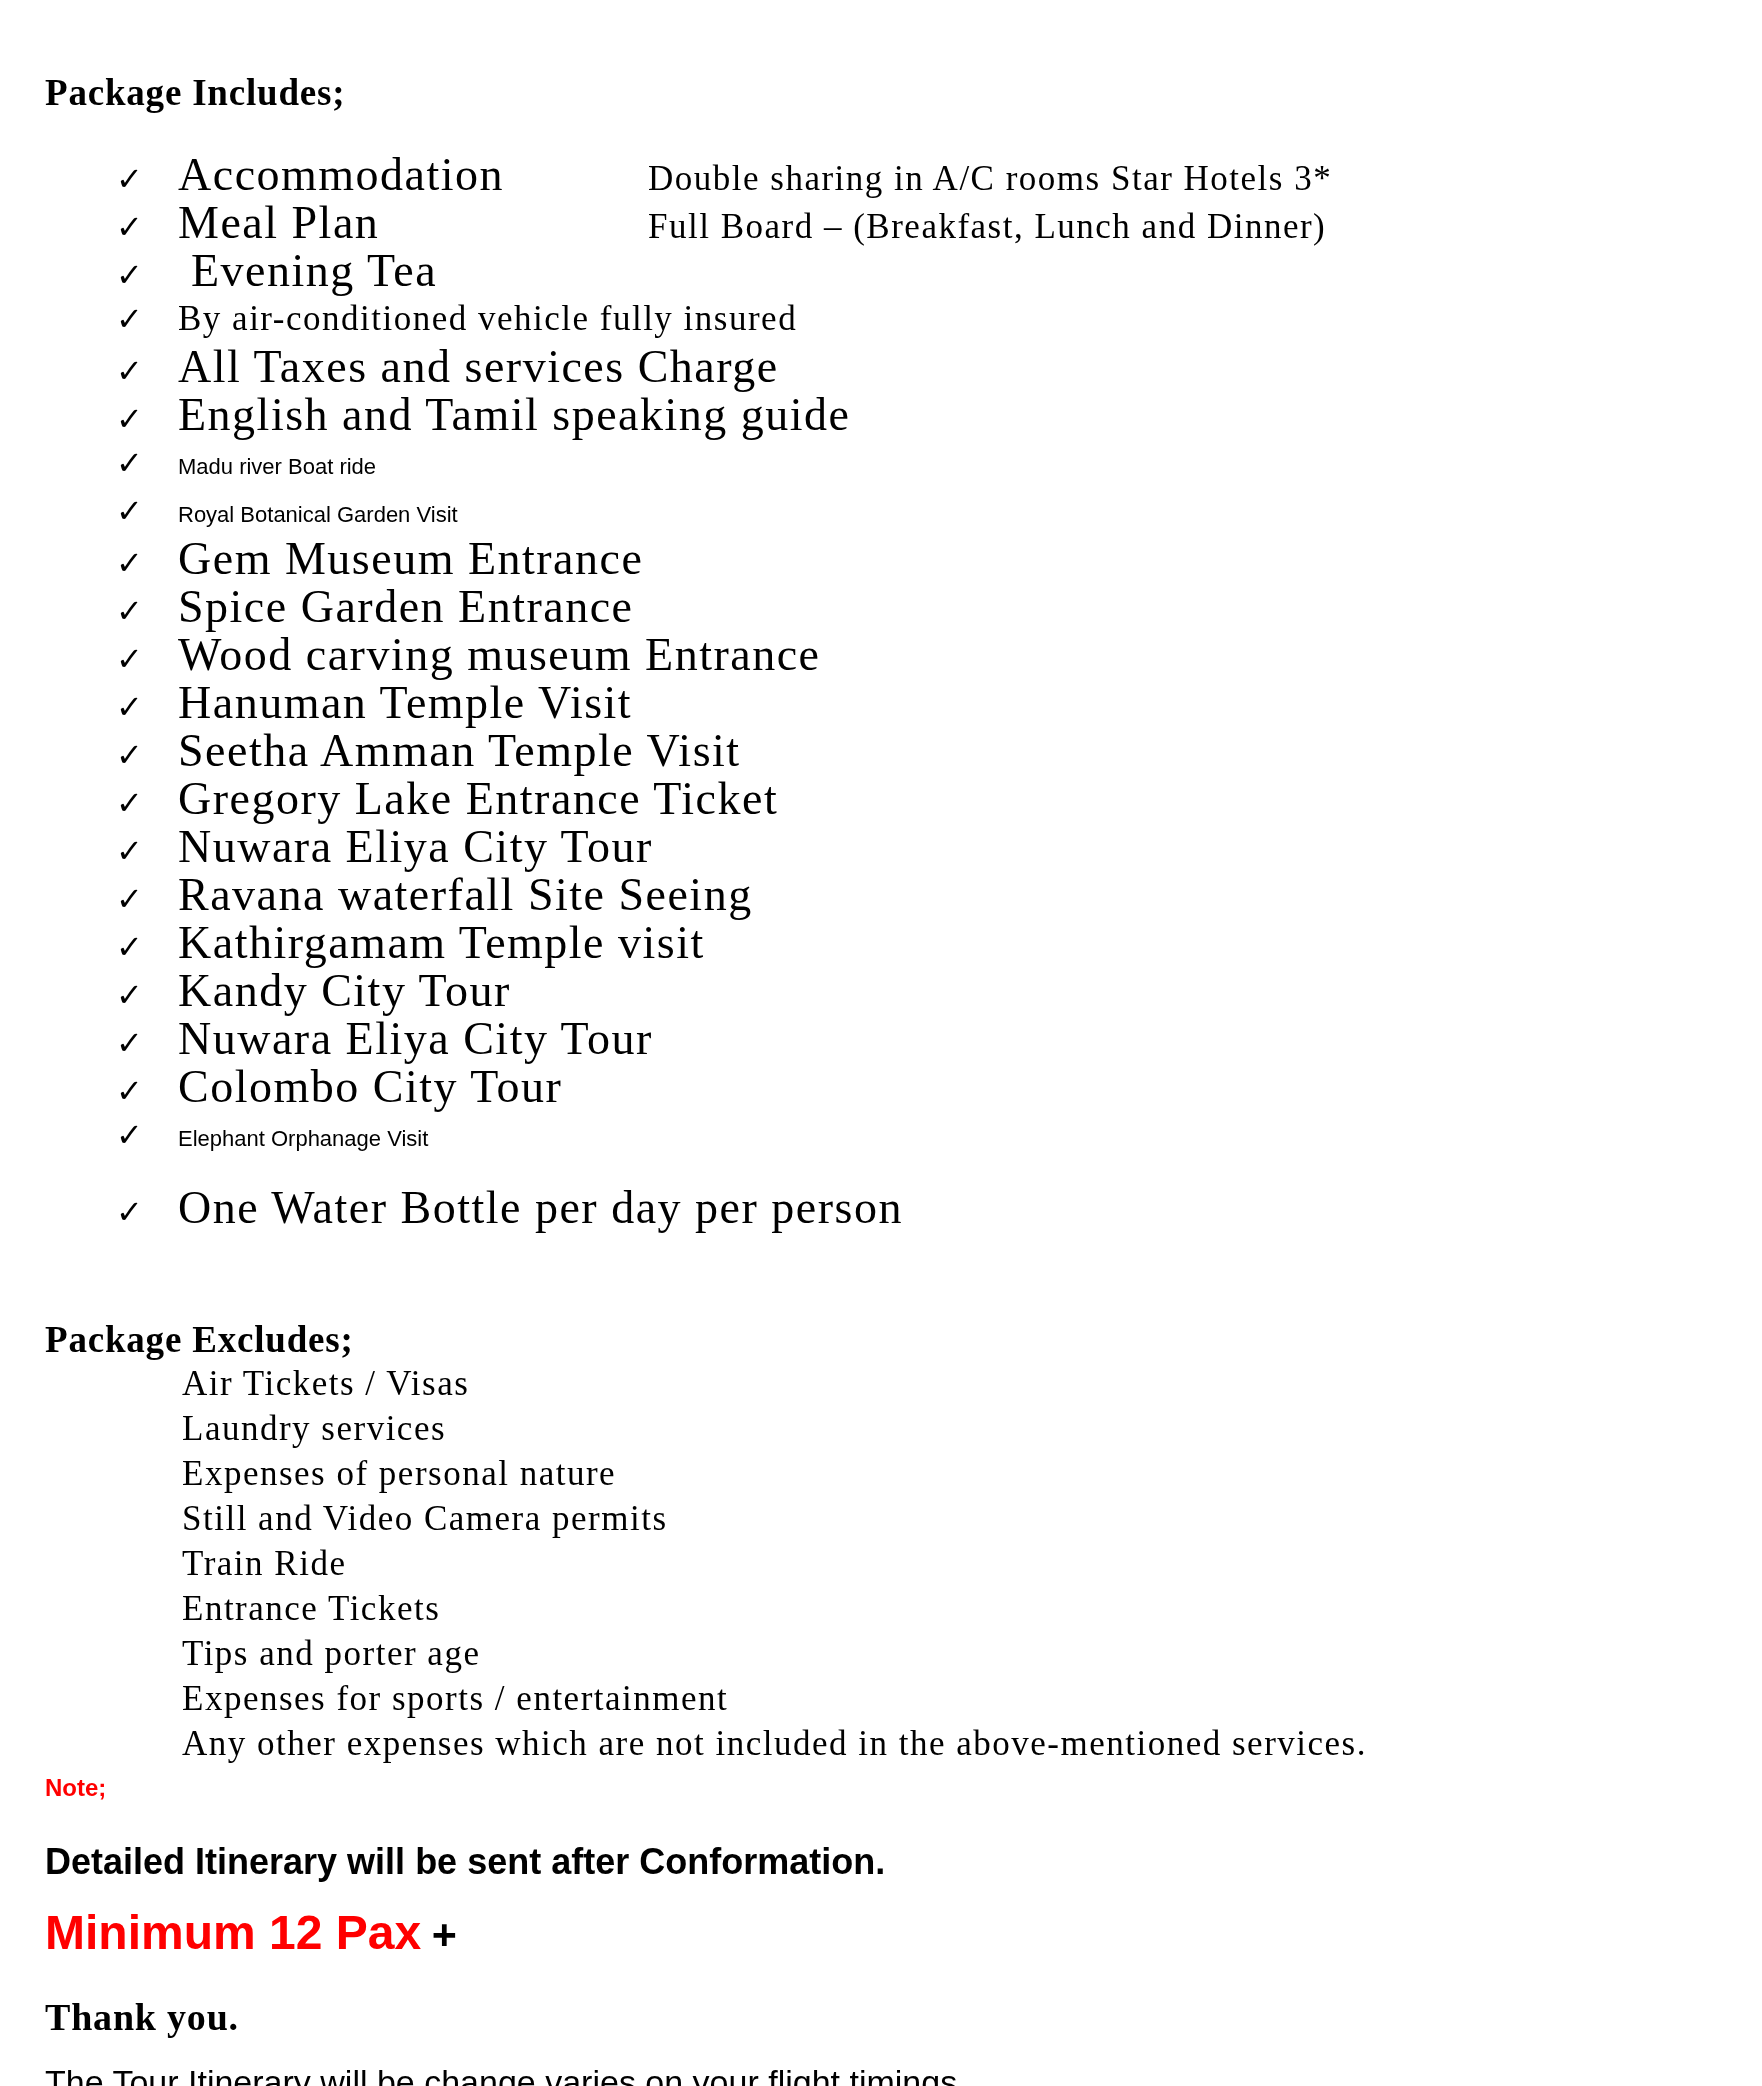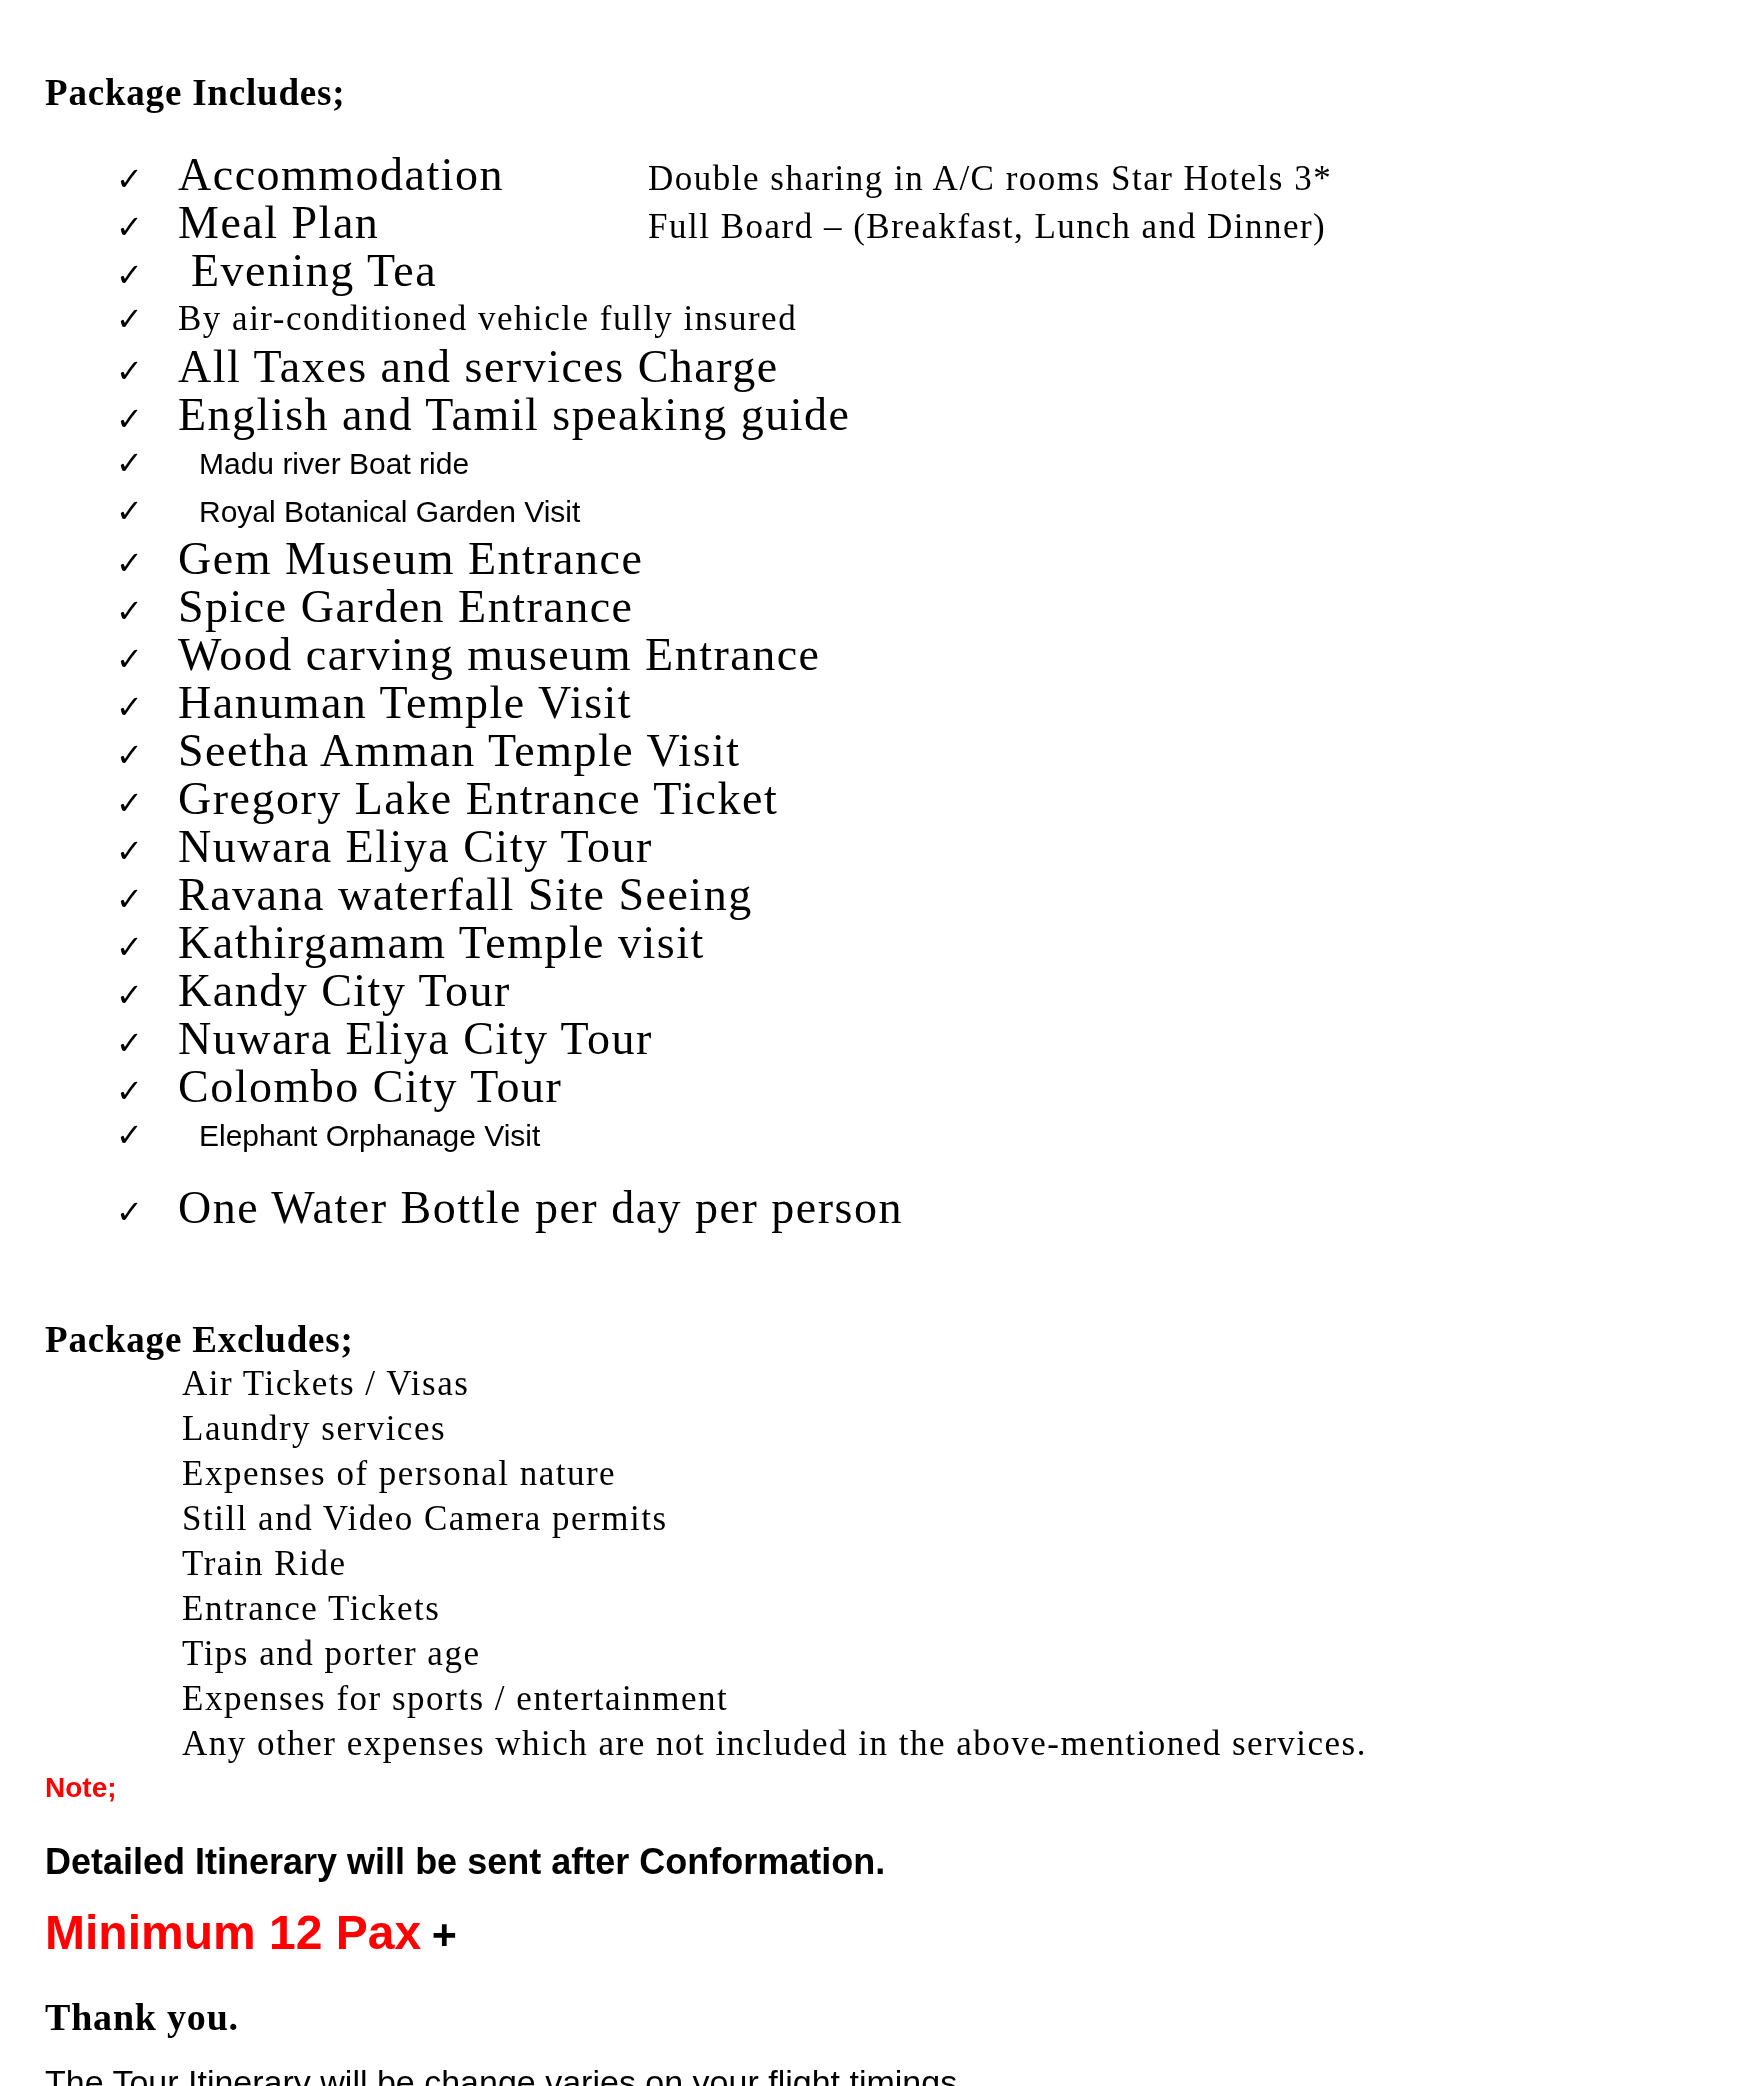--- a/index.html
+++ b/index.html
@@ -63,41 +63,40 @@
     font-family: "Liberation Serif", "DejaVu Serif", serif;
     font-size: 35px;
     line-height: 48px;
     letter-spacing: 1.5px;
     white-space: pre;
     text-align: right;
   }
   .inc-row.sans-item .inc-label,
   .inc-row.sans-item .inc-value {
     font-family: "Liberation Sans", "DejaVu Sans", sans-serif;
-    font-size: 30px;
+    font-size: 22px;
     letter-spacing: 0;
-    margin-left: 21px;
   }
   .exc-list {
     margin-top: 0;
   }
   .exc-row {
     padding-left: 137px;
     font-family: "Liberation Serif", "DejaVu Serif", serif;
     font-size: 35px;
     line-height: 45px;
     letter-spacing: 1.5px;
     white-space: pre;
   }
   .note-label {
     margin-top: 0;
     color: #ff0000;
     font-family: "Liberation Sans", "DejaVu Sans", sans-serif;
     font-weight: bold;
-    font-size: 28px;
+    font-size: 24px;
     line-height: 43px;
   }
   .detail-line {
     margin-top: 31px;
     font-family: "Liberation Sans", "DejaVu Sans", sans-serif;
     font-weight: bold;
     font-size: 36px;
     line-height: 43px;
   }
   .minimum-line {

